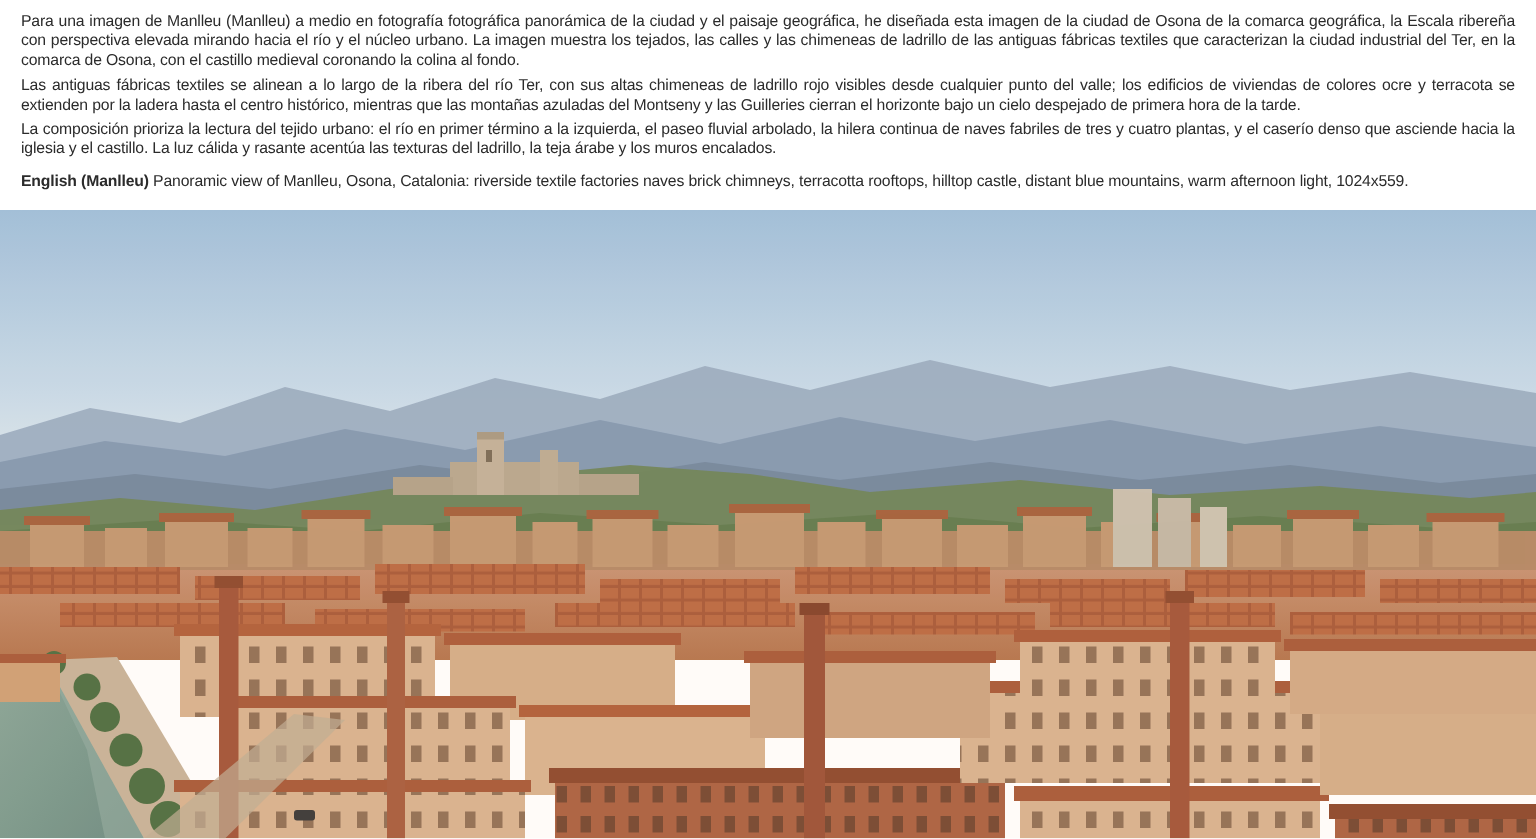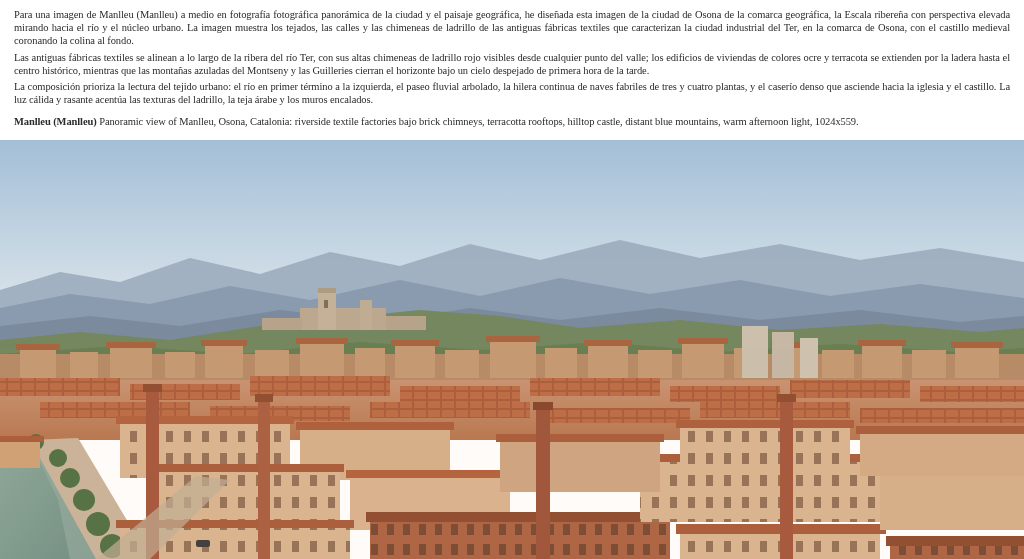--- a/index.html
+++ b/index.html
@@ -24,21 +24,20 @@
     top: 0;
     left: 0;
     width: 1024px;
     height: 140px;
     padding: 8px 14px 0 14px;
     box-sizing: border-box;
     color: #2b2b2b;
     font-size: 10.5px;
     line-height: 13.2px;
     letter-spacing: -0.1px;
-    font-family: Liberation Serif, serif;
   }
   .text-block p {
     margin: 0 0 3px 0;
     text-align: justify;
   }
   .text-block .caption {
     margin-top: 9px;
     font-size: 10.5px;
   }
   .text-block .caption b {
@@ -60,23 +59,23 @@
 </head>
 <body>
 
 <div class="page">
 
   <div class="text-block">
     <p>Para una imagen de Manlleu (Manlleu) a medio en fotografía fotográfica panorámica de la ciudad y el paisaje geográfica, he diseñada esta imagen de la ciudad de Osona de la comarca geográfica, la Escala ribereña con perspectiva elevada mirando hacia el río y el núcleo urbano. La imagen muestra los tejados, las calles y las chimeneas de ladrillo de las antiguas fábricas textiles que caracterizan la ciudad industrial del Ter, en la comarca de Osona, con el castillo medieval coronando la colina al fondo.</p>
     <p>Las antiguas fábricas textiles se alinean a lo largo de la ribera del río Ter, con sus altas chimeneas de ladrillo rojo visibles desde cualquier punto del valle; los edificios de viviendas de colores ocre y terracota se extienden por la ladera hasta el centro histórico, mientras que las montañas azuladas del Montseny y las Guilleries cierran el horizonte bajo un cielo despejado de primera hora de la tarde.</p>
     <p>La composición prioriza la lectura del tejido urbano: el río en primer término a la izquierda, el paseo fluvial arbolado, la hilera continua de naves fabriles de tres y cuatro plantas, y el caserío denso que asciende hacia la iglesia y el castillo. La luz cálida y rasante acentúa las texturas del ladrillo, la teja árabe y los muros encalados.</p>
     <div class="caption">
-      <b>Manlleu</b>
+      <b>English</b>
       <b>(Manlleu)</b>
-      <span>Panoramic view of Manlleu, Osona, Catalonia: riverside textile factories bajo brick chimneys, terracotta rooftops, hilltop castle, distant blue mountains, warm afternoon light, 1024x559.</span>
+      <span>Panoramic view of Manlleu, Osona, Catalonia: riverside textile factories naves brick chimneys, terracotta rooftops, hilltop castle, distant blue mountains, warm afternoon light, 1024x559.</span>
     </div>
   </div>
 
   <div class="photo">
     <svg width="1024" height="419" viewBox="0 0 1024 419" xmlns="http://www.w3.org/2000/svg">
       <defs>
         <linearGradient id="skyGrad" x1="0" y1="0" x2="0" y2="1">
           <stop offset="0%" stop-color="#9fc0dd"></stop>
           <stop offset="60%" stop-color="#c5daea"></stop>
           <stop offset="100%" stop-color="#e2edf3"></stop>

